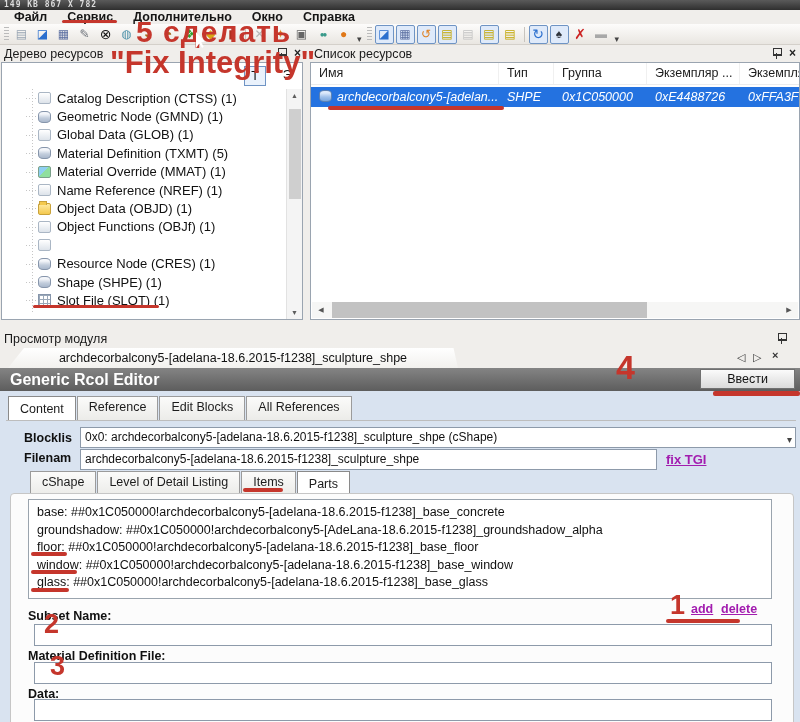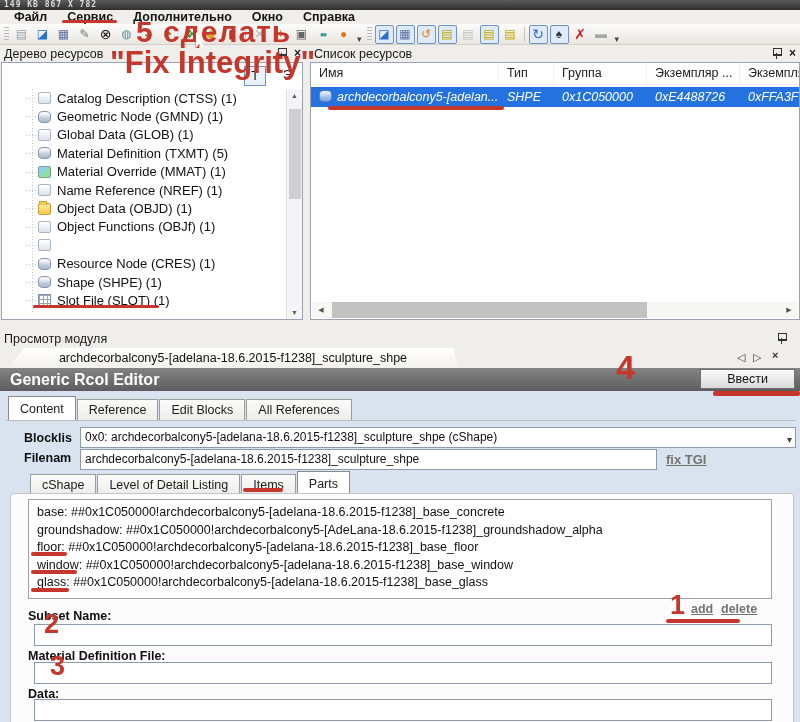--- a/index.html
+++ b/index.html
@@ -84,33 +84,33 @@
     font-size:12.5px;text-align:center;line-height:20px;color:#111;white-space:nowrap;}
   .nav-btn{position:absolute;top:4px;font-size:11px;color:#333;}
   
   #rcol-banner{left:0;top:368px;width:800px;height:23px;background:linear-gradient(#848484,#5d5d5d);
     color:#fff;font-size:16px;font-weight:bold;line-height:23px;padding-left:10px;}
   #commit-btn{position:absolute;left:700px;top:369px;width:95px;height:20px;background:linear-gradient(#fbfbfb,#dadada);
     border:1px solid #707070;font-size:12.5px;color:#111;text-align:center;line-height:18px;font-family:"Liberation Sans",sans-serif;}
 
   
   #editor{left:0;top:391px;width:800px;height:331px;background:#d9e3f0;}
-  .tabs-row{position:absolute;display:flex;align-items:flex-end;}
+  .tabs-row{position:absolute;display:flex;}
   .tab{border:1px solid #9b9b9b;border-bottom:none;background:linear-gradient(#fbfbfa,#ebebe8);
     font-size:12.5px;color:#1c1c1c;padding:3px 11px 4px;margin-right:1px;white-space:nowrap;}
   .tab.active{background:#fff;padding-top:5px;padding-bottom:5px;border-color:#8a8a8a;}
   #main-tabs{left:8px;top:5px;}
   #tabs-baseline{position:absolute;left:6px;right:4px;top:29px;height:1px;background:#bdbdbd;}
   .fld-label{position:absolute;font-size:12.5px;font-weight:bold;color:#111;white-space:nowrap;}
   .txt-input{position:absolute;background:#fff;border:1px solid #8d9aaa;font-size:12px;color:#111;
     padding:0 4px;font-family:"Liberation Sans",sans-serif;line-height:19px;white-space:nowrap;overflow:hidden;}
   #blocklist-combo{left:80px;top:36px;width:716px;height:21px;}
   #combo-arrow{position:absolute;right:3px;top:2px;font-size:10px;color:#444;}
   #filename-input{left:80px;top:58px;width:577px;height:21px;}
-  .link{color:#737373;font-weight:bold;text-decoration:underline;font-size:12.5px;}
+  .link{color:#a21caf;font-weight:bold;text-decoration:underline;font-size:12.5px;}
   #fix-tgi{position:absolute;left:666px;top:61px;font-size:13px;}
   #sub-tabs{left:14px;top:80px;padding-left:16px;}
   #groupbox{position:absolute;left:10px;top:102px;width:784px;height:240px;background:#fcfcfc;
     border:1px solid #c6c6c6;border-radius:4px;}
   #parts-list{position:absolute;left:28px;top:108px;width:744px;height:100px;background:#fff;border:1px solid #9aa4ae;
     padding:4px 8px;font-size:12.5px;color:#111;}
   .pl-line{height:17.5px;line-height:17.5px;white-space:nowrap;overflow:hidden;}
   #add-link{position:absolute;left:691px;top:211px;}
   #delete-link{position:absolute;left:721px;top:211px;}
   #subset-label{left:28px;top:218px;}

